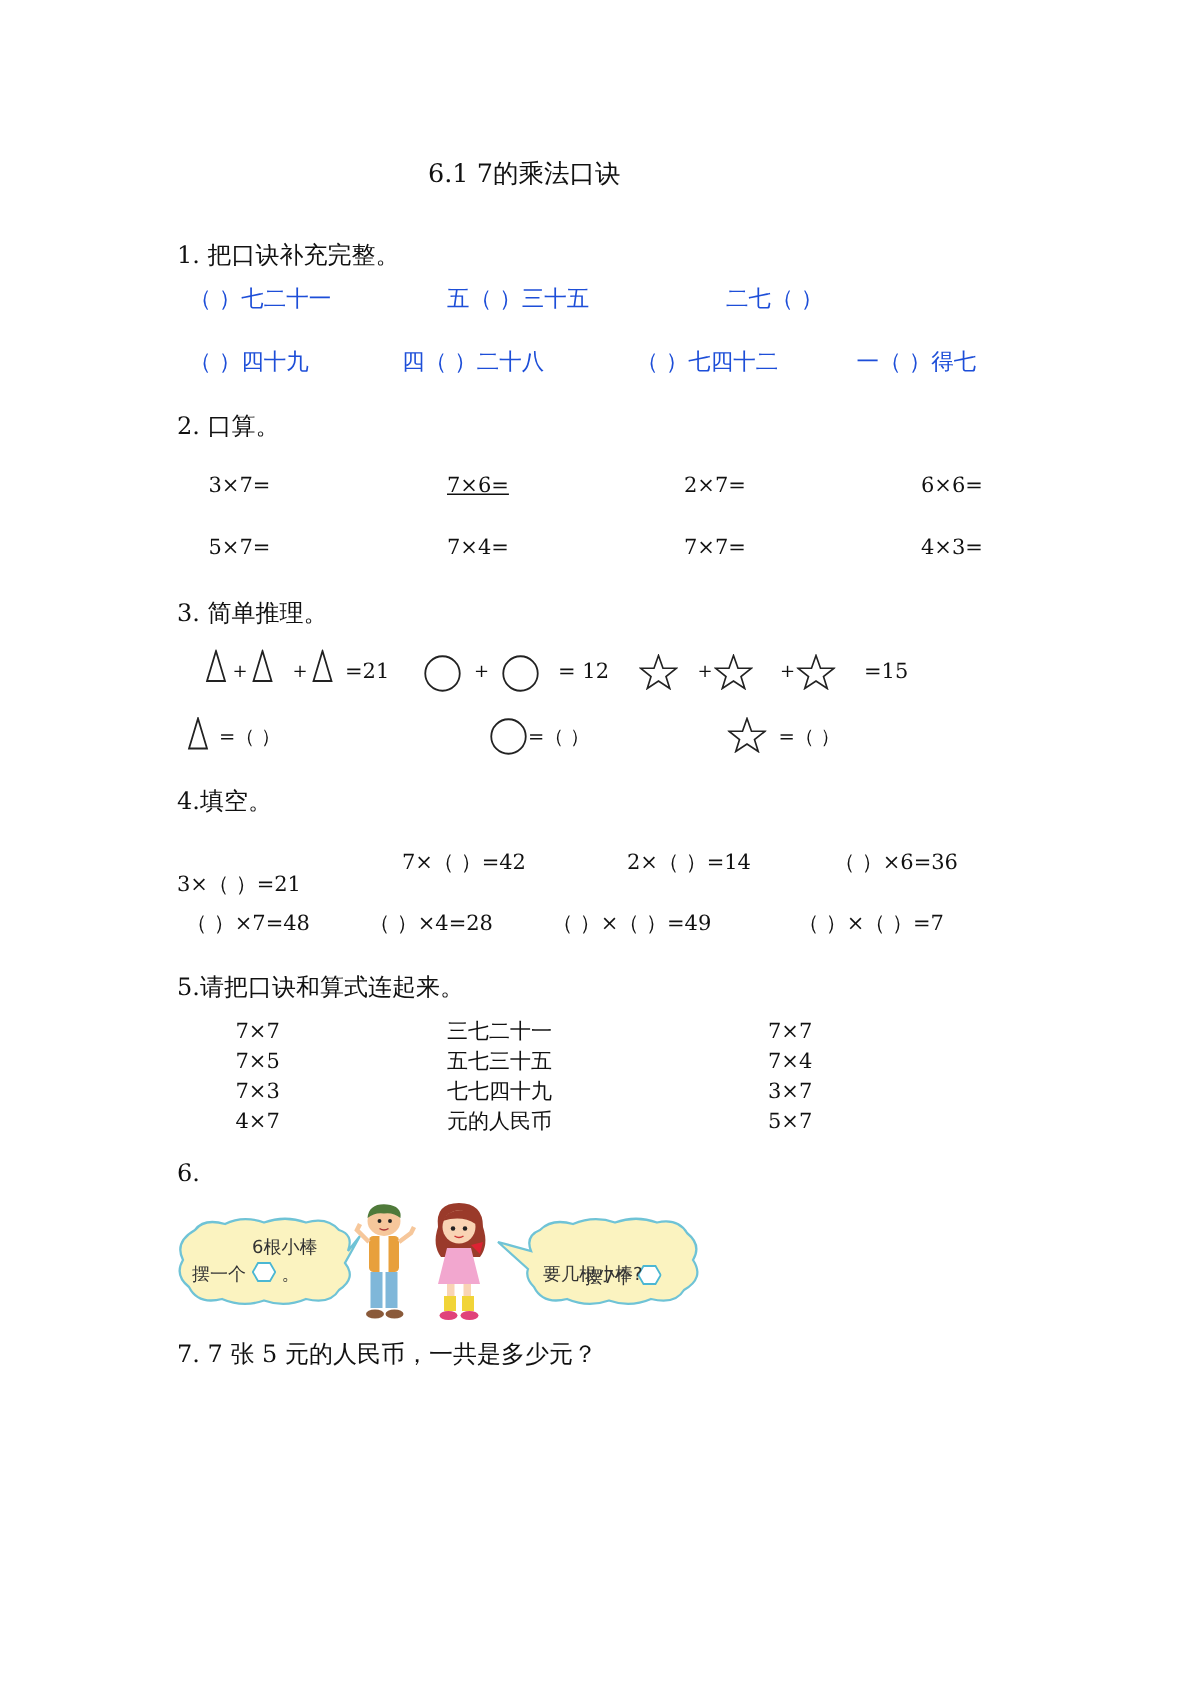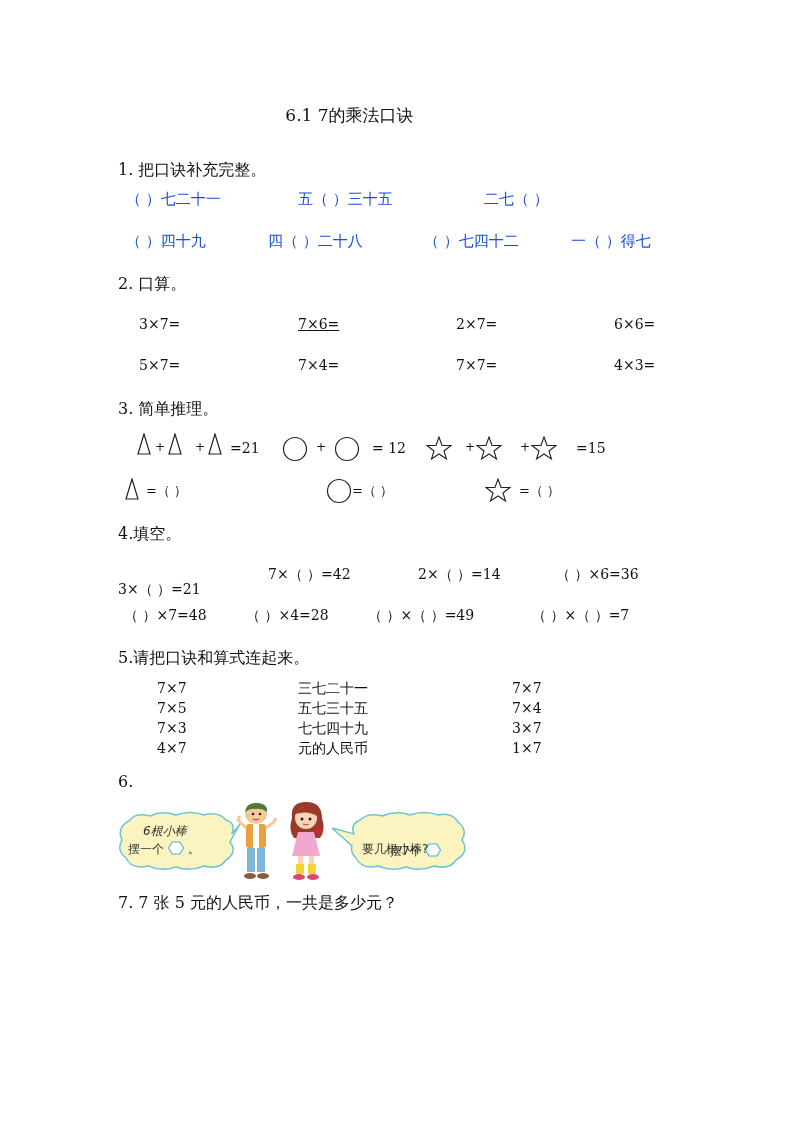--- a/index.html
+++ b/index.html
@@ -107,29 +107,29 @@
 <div class="abs small" style="top:678px;left:298px;line-height:20px;">
   <div>三七二十一</div>
   <div>五七三十五</div>
   <div>七七四十九</div>
   <div>元的人民币</div>
 </div>
 <div class="abs small" style="top:678px;left:512px;line-height:20px;">
   <div>7×7</div>
   <div>7×4</div>
   <div>3×7</div>
-  <div>1×7</div>
+  <div>5×7</div>
 </div>
 
 <div class="abs q" style="top:772px;left:118px;">6.</div>
 
 <svg class="abs" style="top:810px;left:116px;" width="126" height="62">
   <path d="M14,10 Q20,2 34,6 Q46,0 60,5 Q74,0 88,5 Q102,1 110,10 Q120,13 116,24 L124,14 L114,32 Q122,42 110,50 Q104,60 88,56 Q74,62 60,57 Q46,62 32,56 Q16,60 10,48 Q0,40 6,30 Q0,18 14,10 Z" fill="#fbf3c0" stroke="#6fc3d6" stroke-width="1.5"></path>
 </svg>
-<div class="abs bubble-txt" style="top:822px;left:143px;font-style:italic;">6根小棒</div>
+<div class="abs bubble-txt" style="top:822px;left:168px;">6根小棒</div>
 <div class="abs bubble-txt" style="top:840px;left:128px;">
   <span>摆一个</span>
   <svg class="shape" width="16" height="14" style="vertical-align:-2px;">
       <polygon points="4,1 12,1 15.5,7 12,13 4,13 0.5,7" fill="#ffffff" stroke="#4bb7d3" stroke-width="1.2"></polygon>
     </svg>
   <span>。</span>
 </div>
 
 <svg class="abs" style="top:800px;left:236px;" width="44" height="82">
   <ellipse cx="20" cy="14" rx="11" ry="10" fill="#f6c79b"></ellipse>

